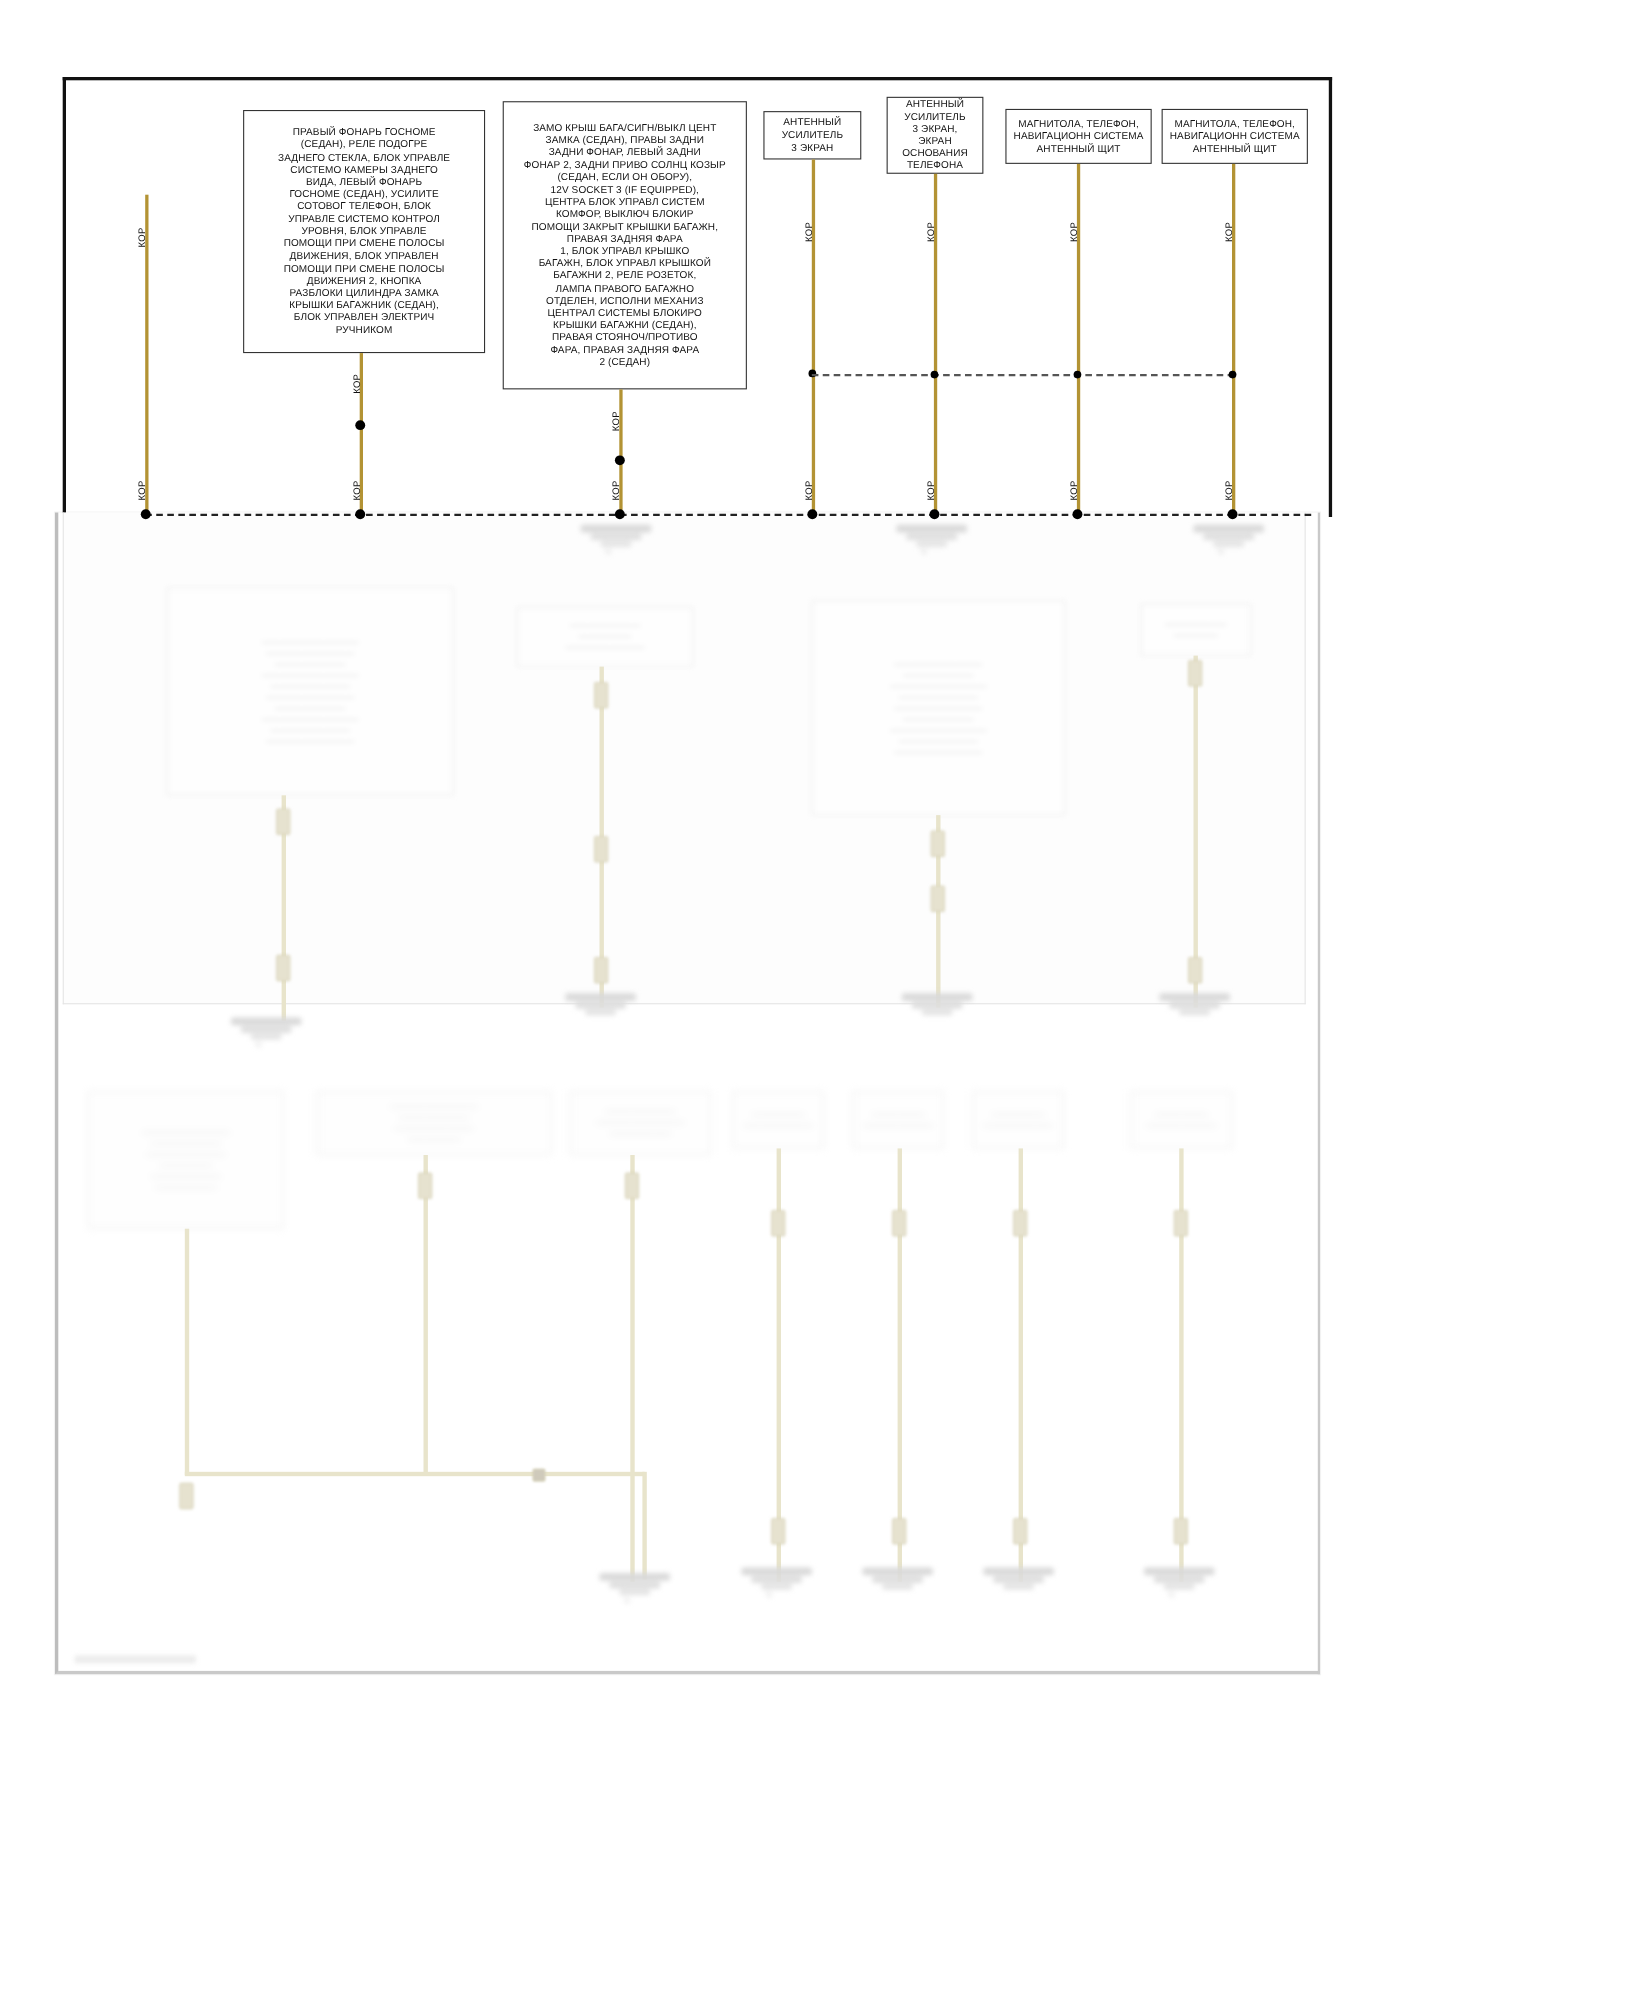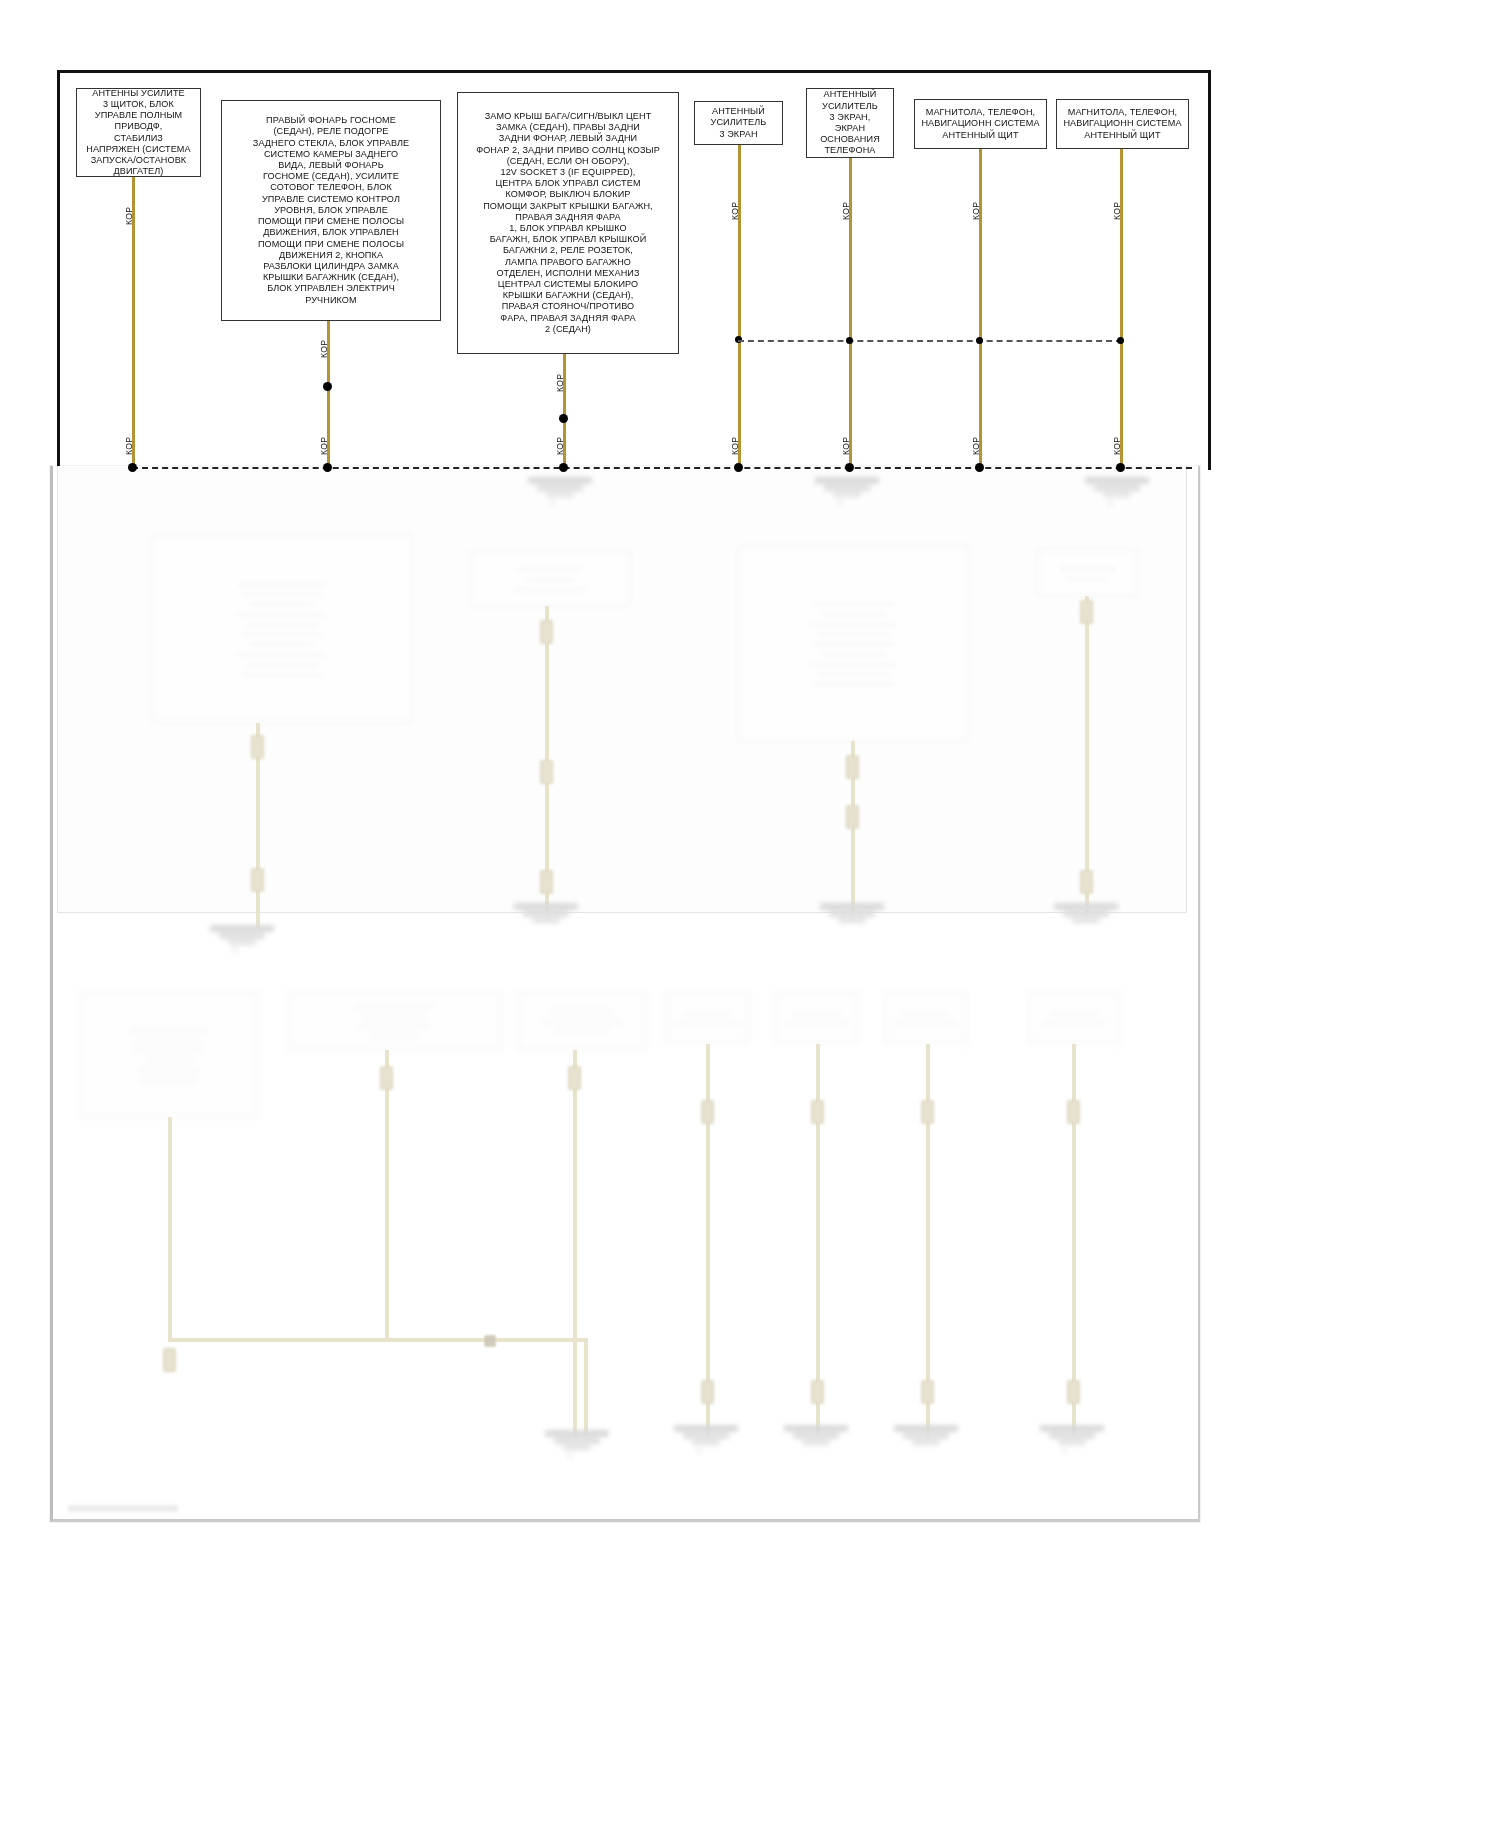--- a/index.html
+++ b/index.html
@@ -165,27 +165,20 @@
 <body>
 
 <div id="page">
 
   <div class="top-frame"></div>
 
   <div class="blur-sheet"></div>
   <div class="inner-panel"></div>
   <div class="blur-sheet-edge"></div>
 
-  <div class="cbox" style="left:76px;top:88px;width:125px;height:89px;">АНТЕННЫ УСИЛИТЕ
-3 ЩИТОК, БЛОК
-УПРАВЛЕ ПОЛНЫМ ПРИВОДФ,
-СТАБИЛИЗ
-НАПРЯЖЕН (СИСТЕМА
-ЗАПУСКА/ОСТАНОВК
-ДВИГАТЕЛ)</div>
 
   <div class="cbox" style="left:221px;top:100px;width:220px;height:221px;">ПРАВЫЙ ФОНАРЬ ГОСНОМЕ
 (СЕДАН), РЕЛЕ ПОДОГРЕ
 ЗАДНЕГО СТЕКЛА, БЛОК УПРАВЛЕ
 СИСТЕМО КАМЕРЫ ЗАДНЕГО
 ВИДА, ЛЕВЫЙ ФОНАРЬ
 ГОСНОМЕ (СЕДАН), УСИЛИТЕ
 СОТОВОГ ТЕЛЕФОН, БЛОК
 УПРАВЛЕ СИСТЕМО КОНТРОЛ
 УРОВНЯ, БЛОК УПРАВЛЕ

